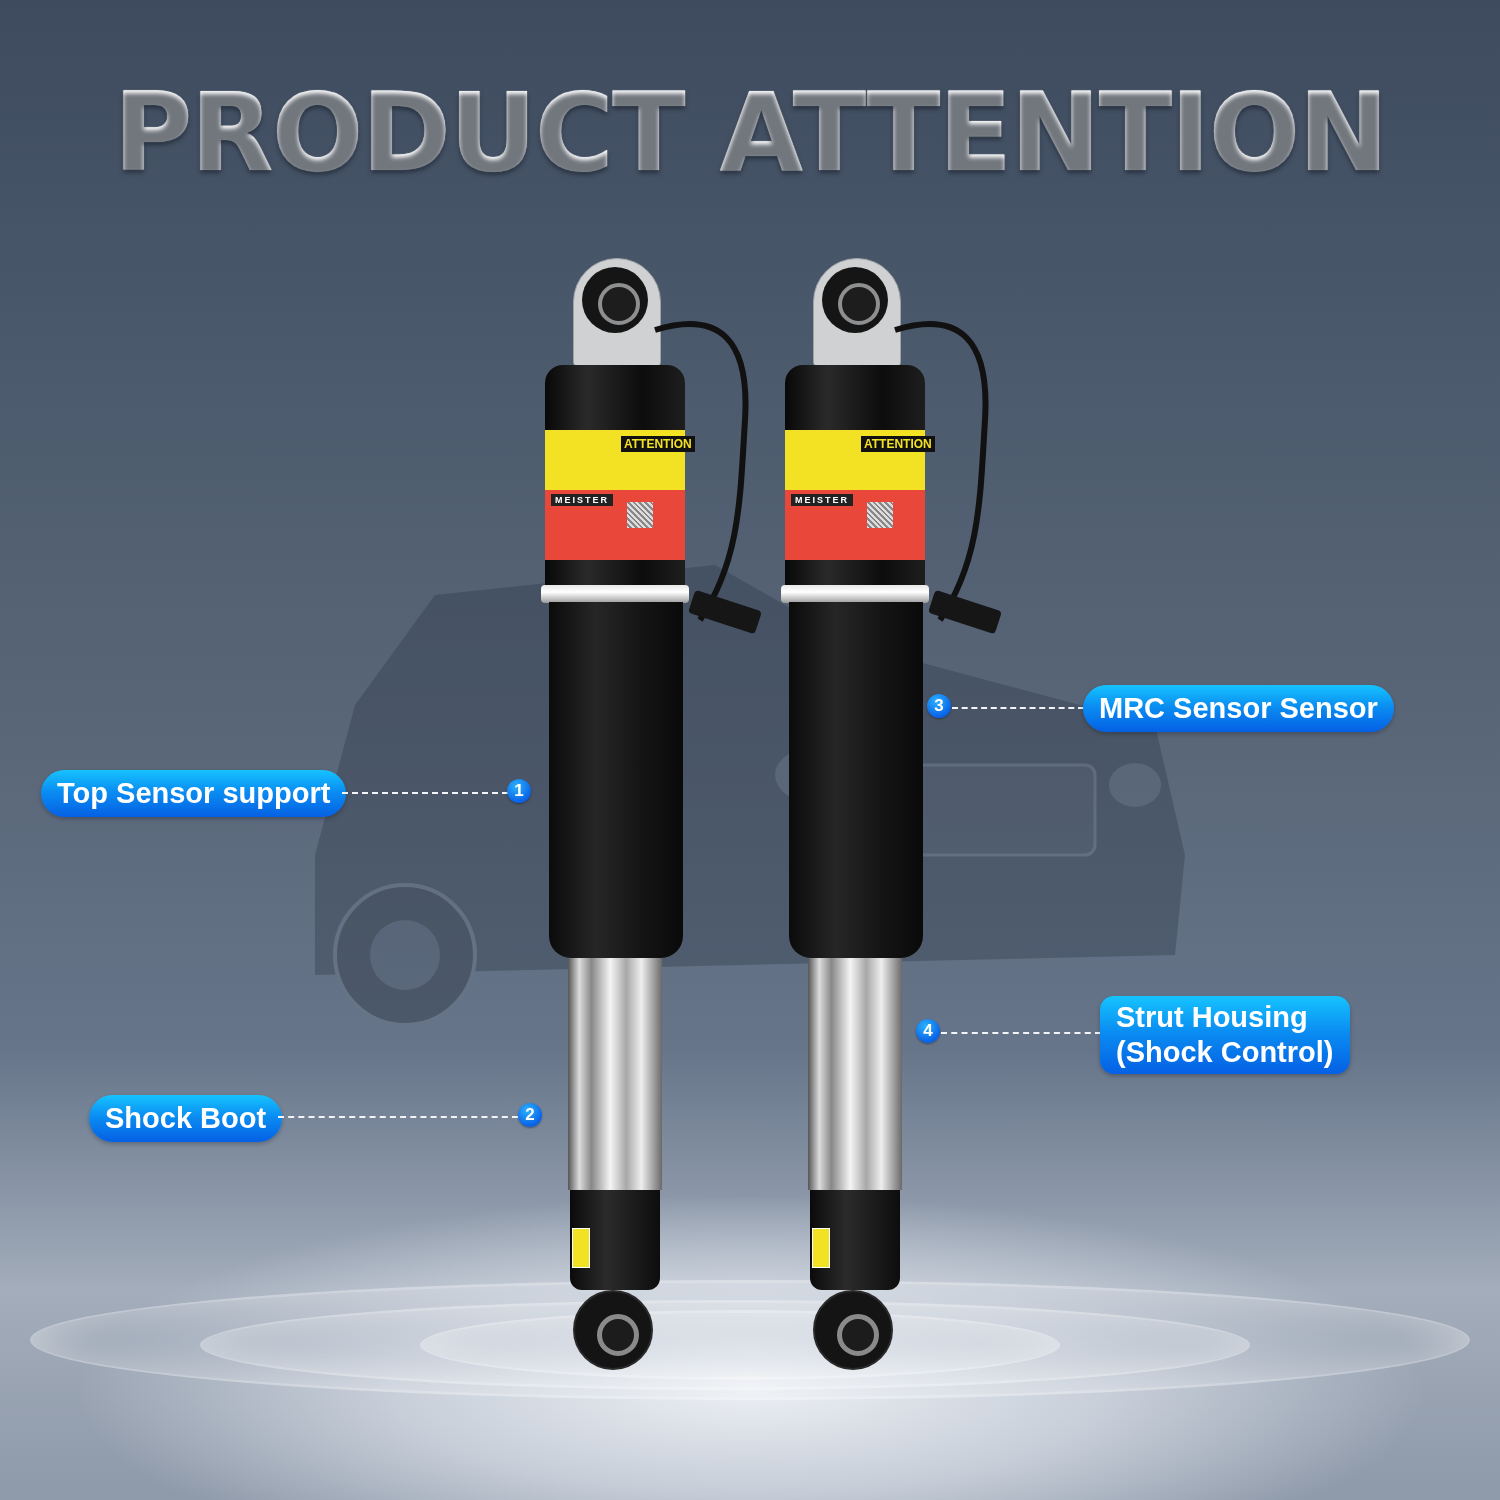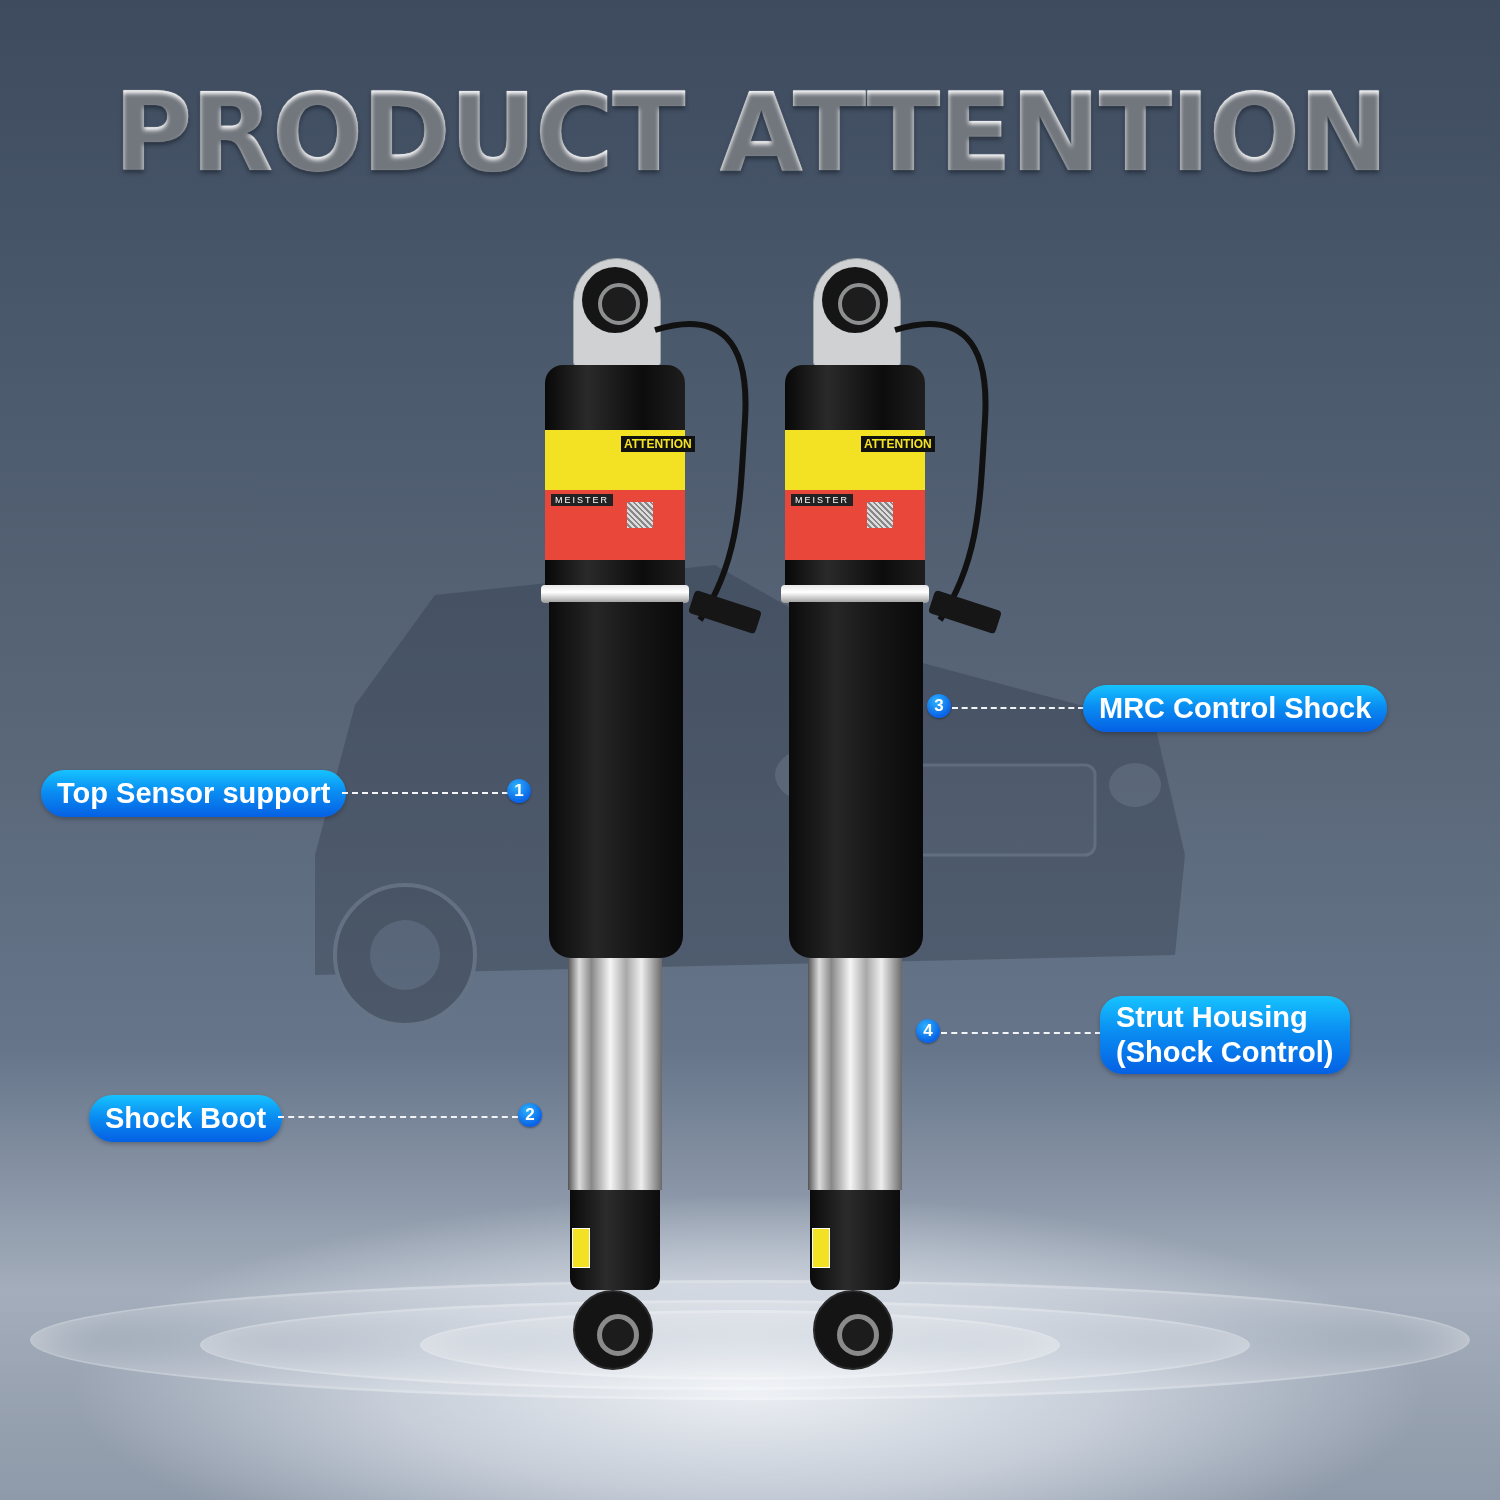--- a/index.html
+++ b/index.html
@@ -32,21 +32,21 @@
     border-radius:44px 44px 6px 6px; border:1px solid #9ea3a7; }
   .eye .bush { position:absolute; left:8px; top:8px; width:66px; height:66px; border-radius:50%; background:#151515; }
   .eye .bush::after { content:""; position:absolute; left:16px; top:16px; width:34px; height:34px;
     border-radius:50%; border:4px solid #8d8f90; background:#1d1d1d; }
   .can { position:absolute; left:0; top:107px; width:140px; height:220px; background:linear-gradient(90deg,#080808,#2a2a2a 30%,#0c0c0c 70%,#1e1e1e);
     border-radius:18px 18px 0 0; }
   .label { position:absolute; top:65px; width:140px; height:130px; }
   .label .y { position:absolute; left:0; top:0; width:140px; height:60px; background:#f3e224; }
   .label .r { position:absolute; left:0; top:60px; width:140px; height:70px; background:#e9473a; }
   .label .att { position:absolute; left:76px; top:6px; font-size:12px; font-weight:bold; color:#f3e224; background:#111; padding:1px 3px; }
-  .label .brand { position:absolute; left:6px; top:64px; font-size:9px; font-weight:normal; color:#fff; background:#222; padding:1px 4px; letter-spacing:2px; }
+  .label .brand { position:absolute; left:6px; top:64px; font-size:9px; font-weight:bold; color:#fff; background:#222; padding:1px 4px; letter-spacing:2px; }
   .label .qr { position:absolute; left:82px; top:72px; width:26px; height:26px; background:repeating-linear-gradient(45deg,#ddd 0 2px,#888 2px 4px); }
   .ring { position:absolute; left:-4px; top:327px; width:148px; height:18px; background:linear-gradient(180deg,#e8e8e8,#ffffff 40%,#9c9c9c); border-radius:4px; }
   .boot { position:absolute; left:4px; top:344px; width:134px; height:356px; background:linear-gradient(90deg,#0b0b0b,#262626 35%,#141414 70%,#0a0a0a);
     border-radius:0 0 22px 22px; }
   .rod { position:absolute; top:958px; width:94px; height:232px;
     background:linear-gradient(90deg,#555 0%,#dcdcdc 12%,#888 25%,#f5f5f5 45%,#a8a8a8 62%,#eeeeee 78%,#6a6a6a 100%); }
   .body-low { position:absolute; top:1190px; width:90px; height:100px; background:linear-gradient(90deg,#0a0a0a,#2b2b2b 40%,#0d0d0d); border-radius:0 0 12px 12px; }
   .body-low .tag { position:absolute; left:2px; top:38px; width:18px; height:40px; background:#f3e224; border:1px solid #fff; }
   .bot-eye { position:absolute; top:1290px; width:80px; height:80px; border-radius:50%; background:#141414; border:2px solid #2a2a2a; }
   .bot-eye::after { content:""; position:absolute; left:22px; top:22px; width:32px; height:32px; border-radius:50%; border:5px solid #8a8a8a; background:#1c1c1c; }
@@ -132,20 +132,20 @@
 <div class="pill" style="left:41px;top:770px;">Top Sensor support</div>
 <div class="dash" style="left:342px;top:792px;width:166px;"></div>
 <div class="num" style="left:507px;top:779px;">1</div>
 
 <div class="pill" style="left:89px;top:1095px;">Shock Boot</div>
 <div class="dash" style="left:278px;top:1116px;width:240px;"></div>
 <div class="num" style="left:518px;top:1103px;">2</div>
 
 <div class="num" style="left:927px;top:694px;">3</div>
 <div class="dash" style="left:952px;top:707px;width:132px;"></div>
-<div class="pill" style="left:1083px;top:685px;">MRC Control Shock</div>
+<div class="pill" style="left:1083px;top:685px;">MRC Sensor Sensor</div>
 
 <div class="num" style="left:916px;top:1019px;">4</div>
 <div class="dash" style="left:941px;top:1032px;width:160px;"></div>
-<div class="pill" style="left:1100px;top:996px;border-radius:22px;padding:4px 16px;">
+<div class="pill" style="left:1100px;top:996px;border-radius:14px;padding:4px 16px;">
   <div>Strut Housing</div>
   <div>(Shock Control)</div>
 </div>
 
 </body></html>

